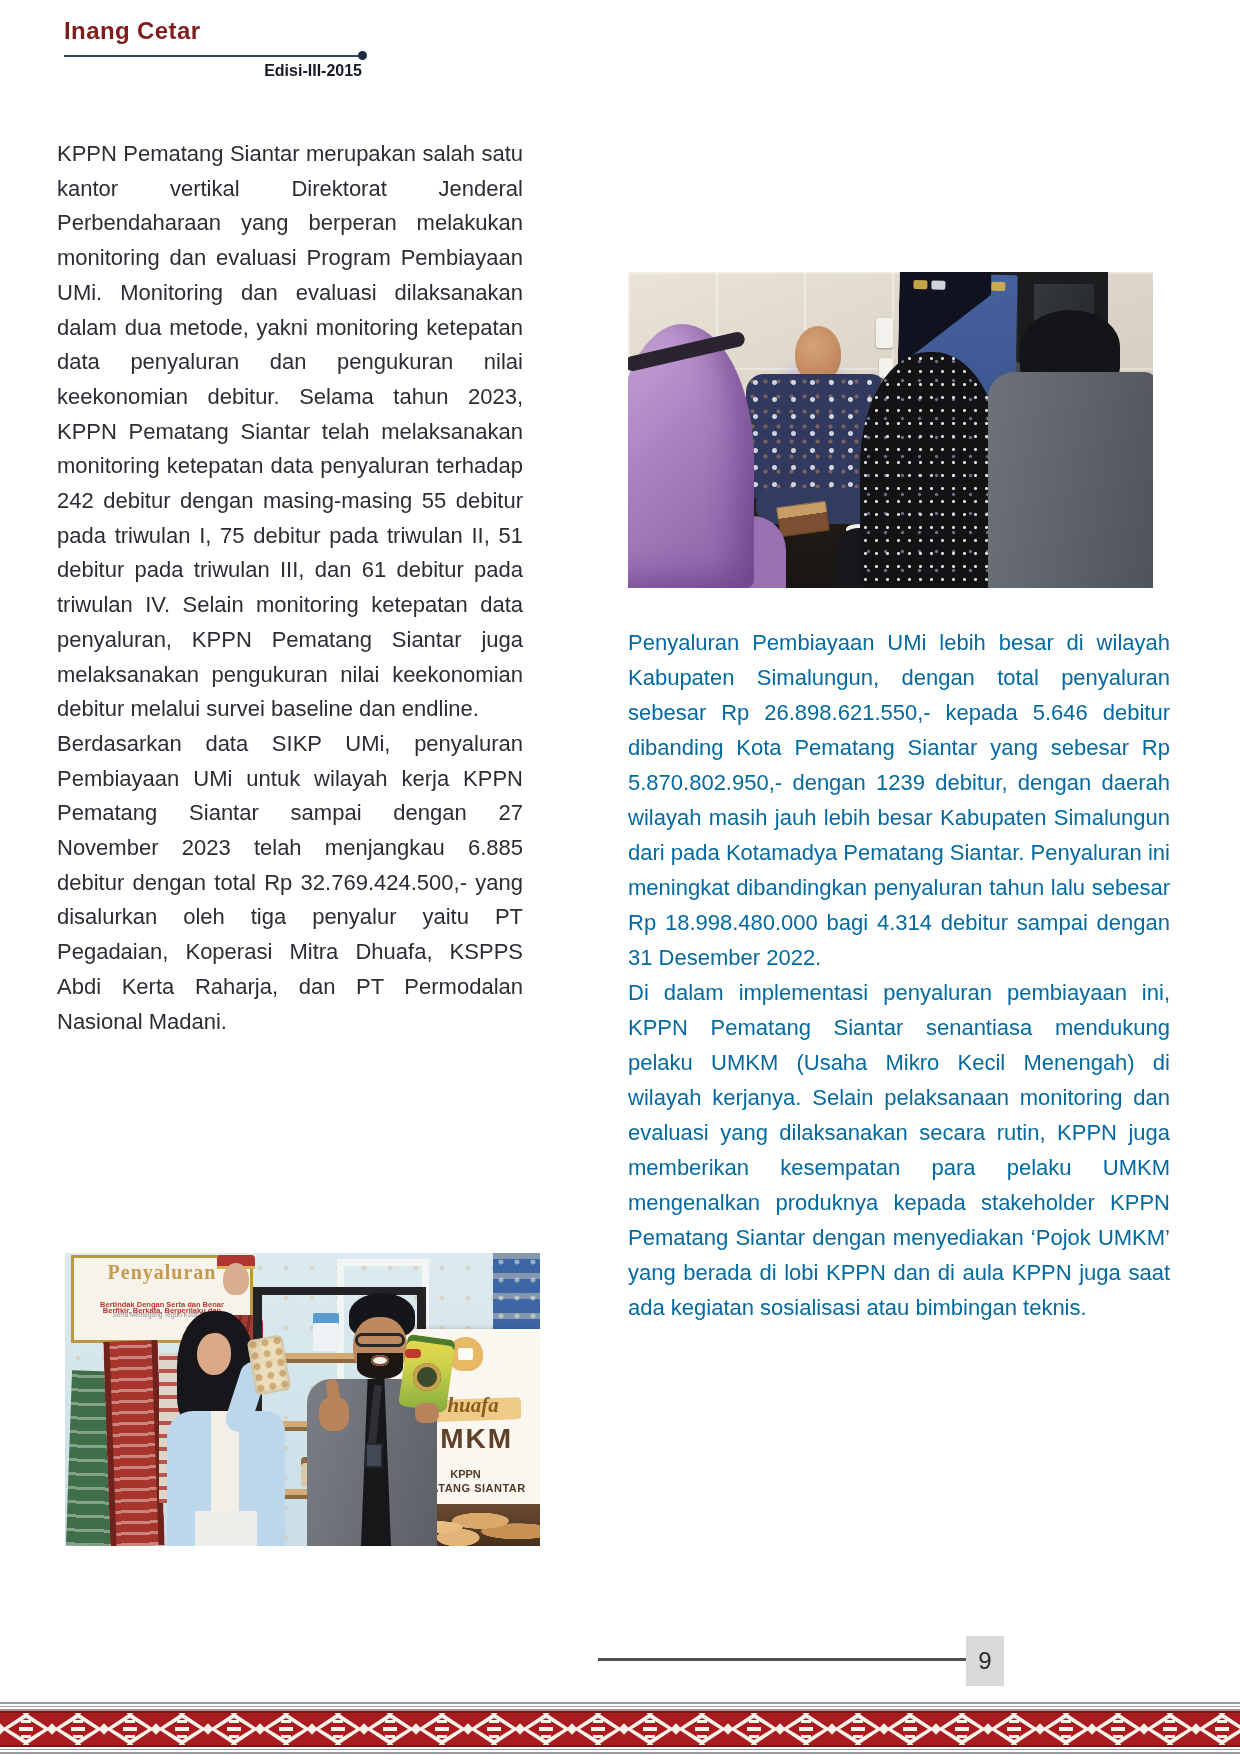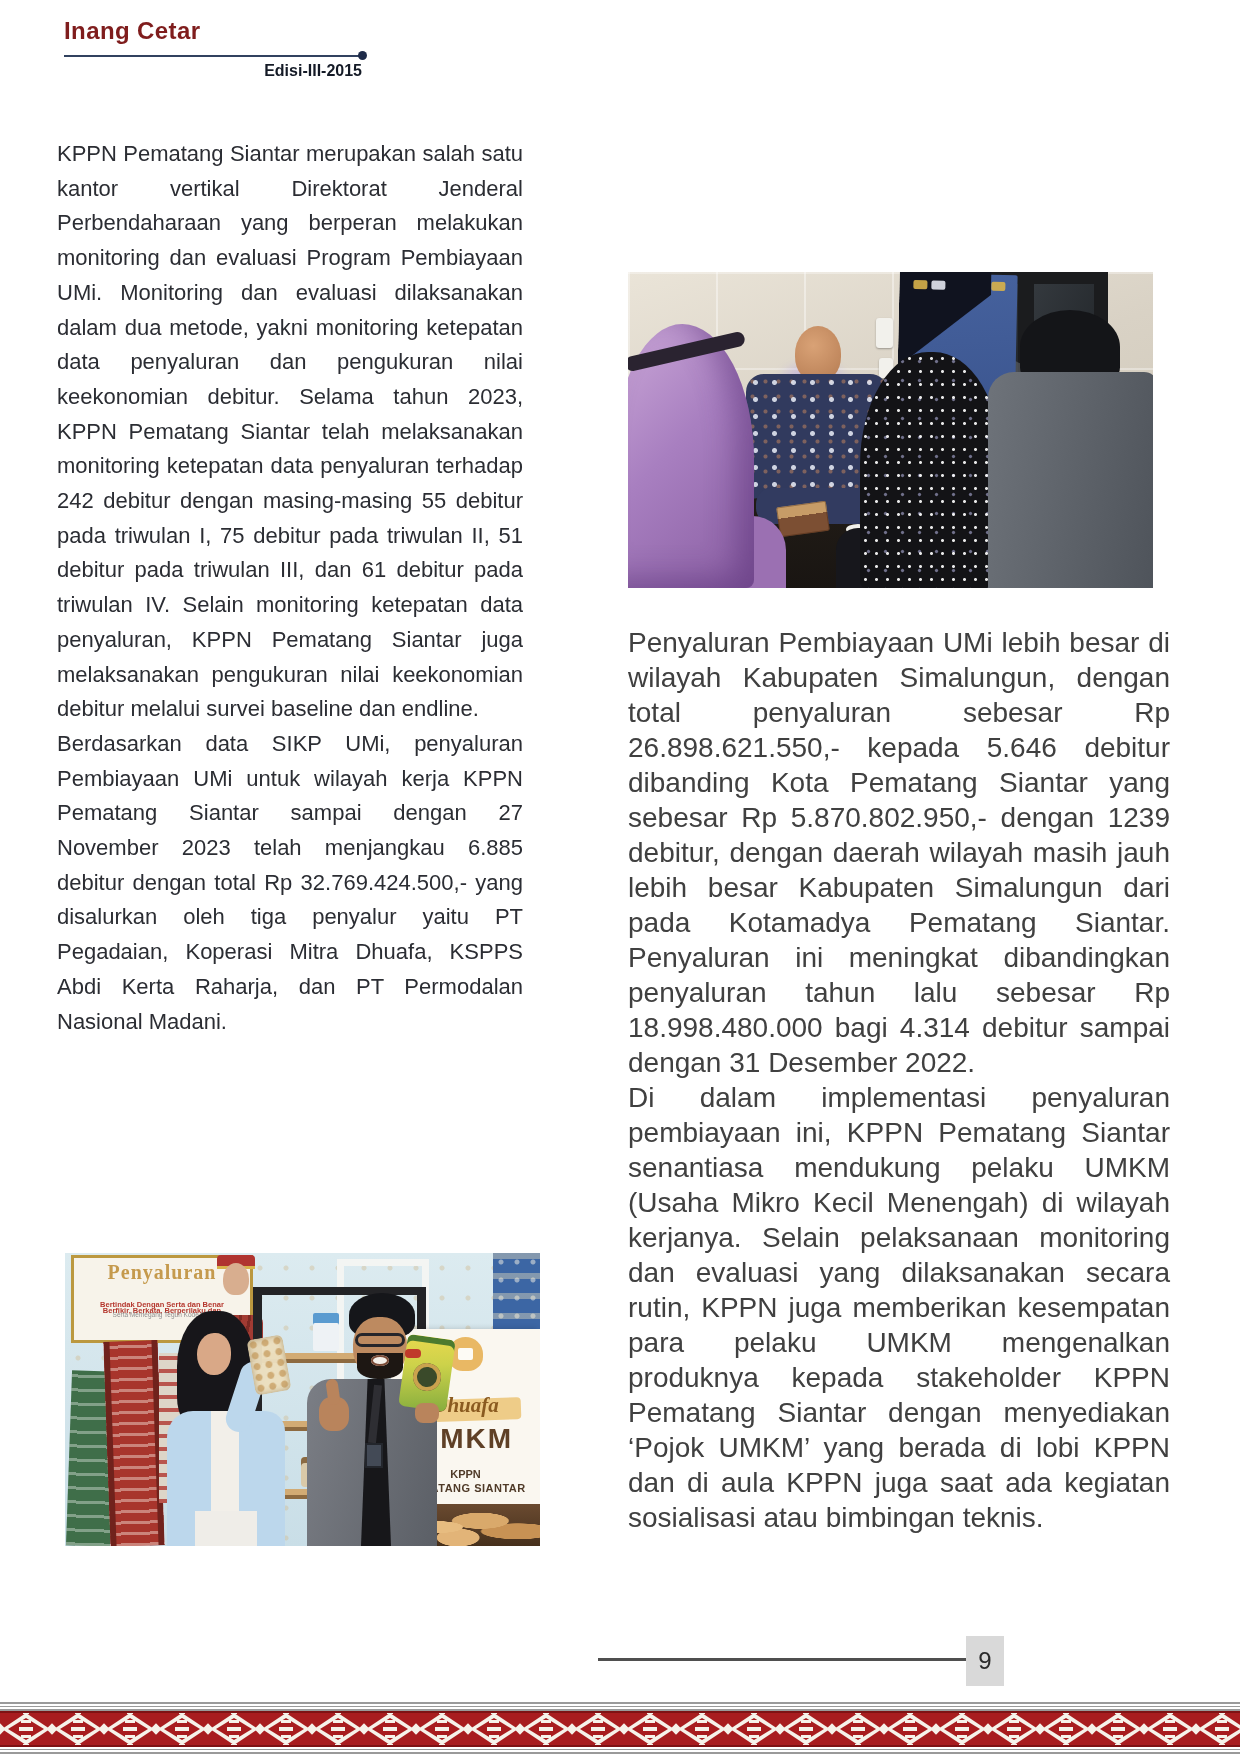--- a/index.html
+++ b/index.html
@@ -8,21 +8,21 @@
   .page { position:relative; width:1240px; height:1755px; background:#fff; overflow:hidden; margin:0 auto; }
 
   
   .masthead-title { position:absolute; left:64px; top:17px; font-size:24px; font-weight:600; letter-spacing:.4px; color:#7f1d1d; }
   .masthead-rule { position:absolute; left:64px; top:55px; width:298px; height:2px; background:#31415f; }
   .masthead-dot { position:absolute; left:358px; top:51px; width:9px; height:9px; border-radius:50%; background:#1e2b49; }
   .masthead-edition { position:absolute; left:200px; top:62px; width:162px; text-align:right; font-size:16px; font-weight:700; color:#141a26; }
 
   
   .col-left { position:absolute; left:57px; top:137px; width:466px; font-size:22px; line-height:34.7px; color:#2b2d33; text-align:justify; }
-  .col-right-text { position:absolute; left:628px; top:625px; width:542px; font-size:28px; line-height:35px; color:#404040; text-align:justify; }
+  .col-right-text { position:absolute; left:628px; top:625px; width:542px; font-size:22px; line-height:35px; color:#0369a1; text-align:justify; }
   .caption { position:absolute; left:628px; top:200px; width:525px; text-align:center; font-size:16.5px; line-height:22px; font-style:italic; font-weight:600; color:#20242e; }
 
   
   .photo { position:absolute; overflow:hidden; }
   .photo1 { left:628px; top:272px; width:525px; height:316px;
     background:
       repeating-linear-gradient(90deg, rgba(255,255,255,.4) 0 2px, transparent 2px 88px),
       repeating-linear-gradient(180deg, rgba(255,255,255,.35) 0 2px, transparent 2px 96px),
       linear-gradient(160deg,#eae4d8 0%,#d9d2c5 45%,#ccc5b6 100%); }
   .photo2 { left:65px; top:1253px; width:475px; height:293px;

